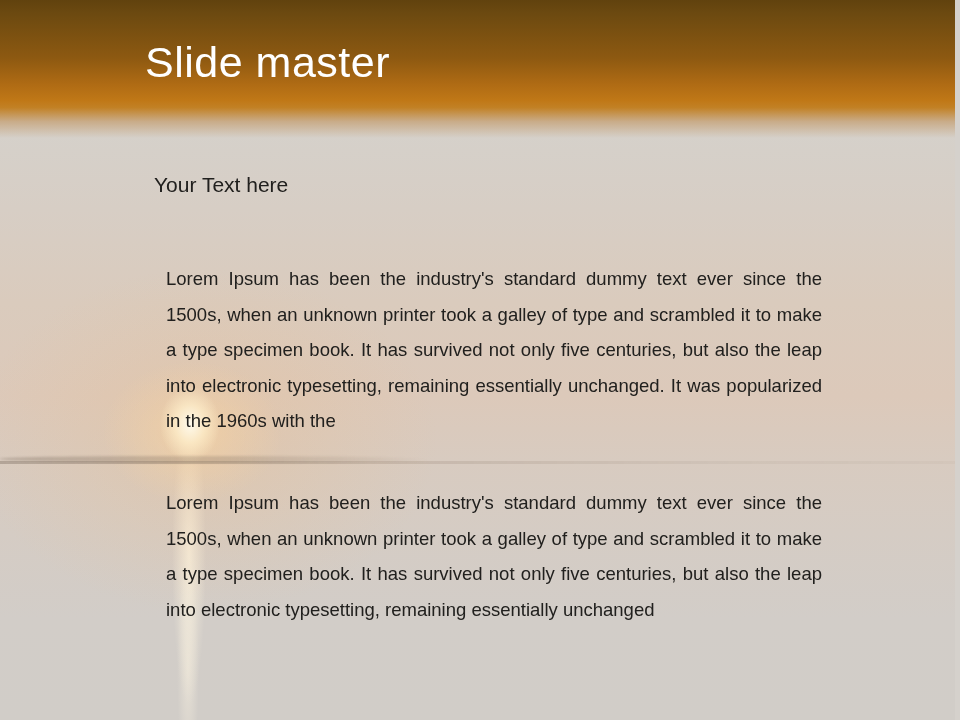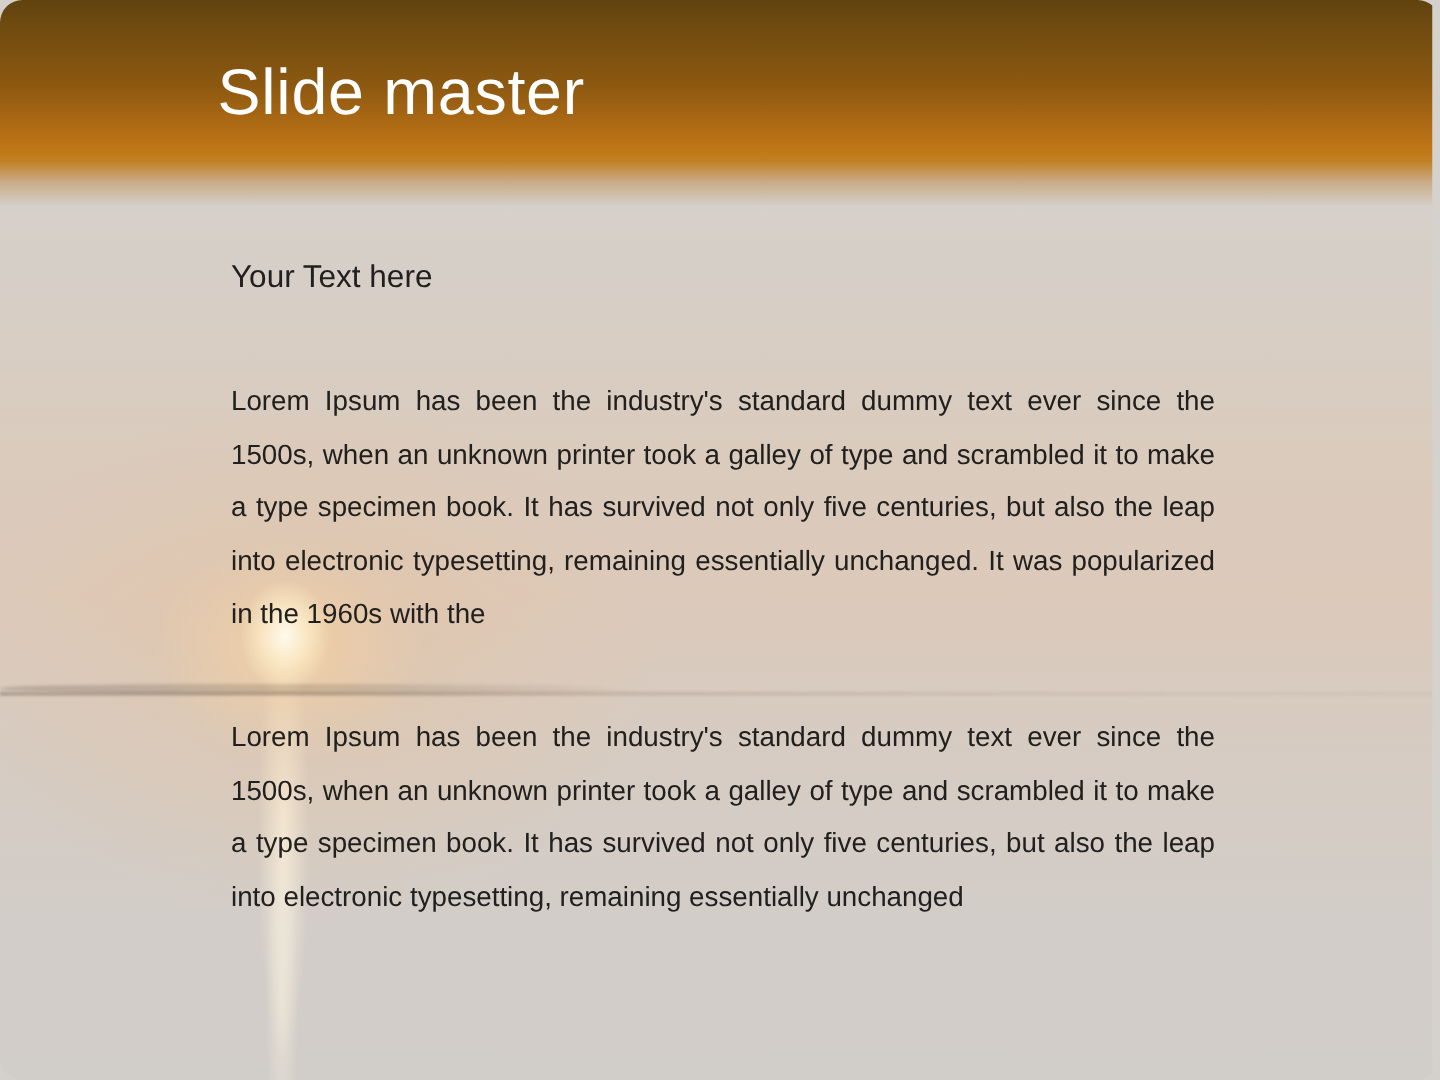--- a/index.html
+++ b/index.html
@@ -7,21 +7,20 @@
     padding: 0;
     background: #d4d0cb;
   }
   .slide {
     position: relative;
     width: 960px;
     height: 720px;
     overflow: hidden;
     background: #d4d0cb;
     font-family: "Liberation Sans", sans-serif;
-    border-radius: 15px;
   }
 
   
   .bg-photo {
     position: absolute;
     top: 0; left: 0; bottom: 0;
     right: 5px;
     background:
       radial-gradient(ellipse 30px 38px at 190px 424px, rgba(255,252,240,0.95) 0%, rgba(255,240,205,0.70) 50%, rgba(255,228,180,0) 100%),
       radial-gradient(ellipse 120px 95px at 192px 432px, rgba(252,214,160,0.55) 0%, rgba(248,205,150,0) 75%),
@@ -108,21 +107,21 @@
     left: 154px;
     top: 174px;
     font-size: 21px;
     line-height: 22px;
     color: #21201e;
   }
   .para {
     position: absolute;
     left: 154px;
     width: 656px;
-    margin: 0;
+    margin: 12px;
     font-size: 18.5px;
     line-height: 35.6px;
     text-align: justify;
     color: #21201e;
   }
   .para1 { top: 249px; }
   .para2 { top: 473px; }
 </style>
 </head>
 <body>

